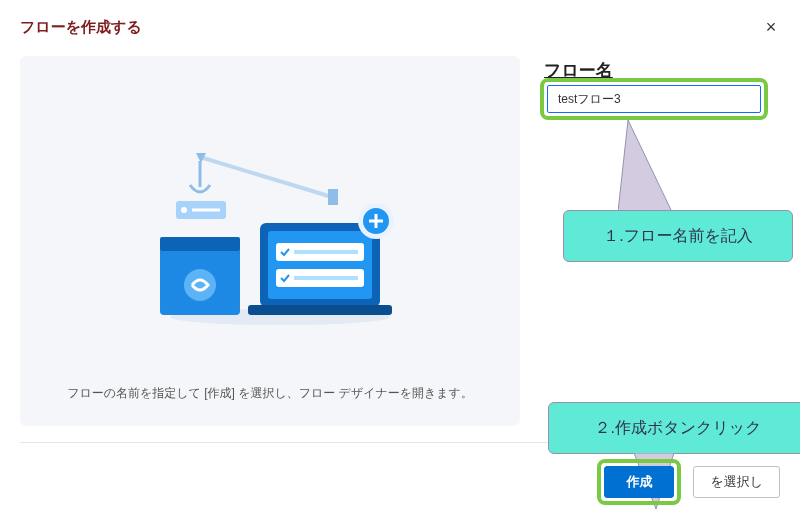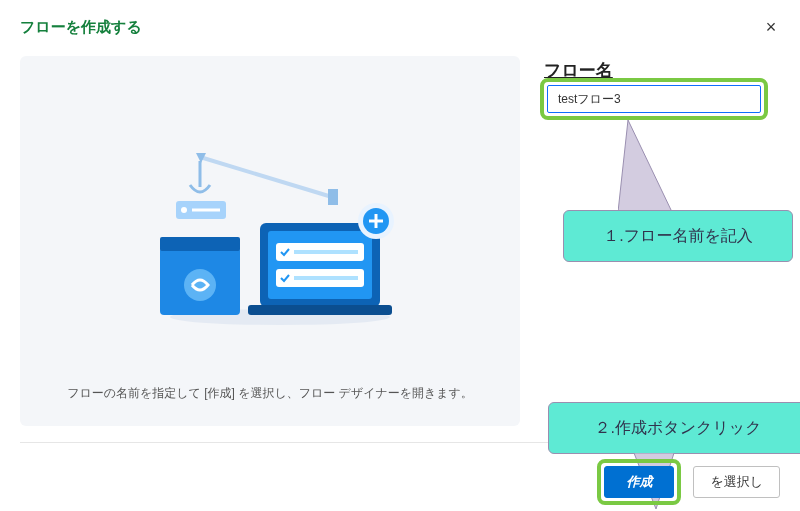--- a/index.html
+++ b/index.html
@@ -26,21 +26,21 @@
     right: 0;
     height: 54px;
     display: flex;
     align-items: center;
     padding: 0 20px;
     box-sizing: border-box;
   }
   .title-text {
     font-size: 15px;
     font-weight: 600;
-    color: #15803d;
+    color: #7f1d1d;
   }
   .close-btn {
     position: absolute;
     top: 14px;
     right: 16px;
     width: 26px;
     height: 26px;
     display: flex;
     align-items: center;
     justify-content: center;
@@ -197,21 +197,20 @@
     display: inline-flex;
     align-items: center;
     justify-content: center;
     box-sizing: border-box;
   }
   .btn-primary {
     background: #0070d2;
     color: #fff;
     border: 1px solid #0070d2;
     font-weight: 600;
-    font-style: italic;
   }
   .btn-secondary {
     background: #fff;
     color: #333;
     border: 1px solid #c0c0c0;
   }
 </style>
 </head>
 <body>
 

